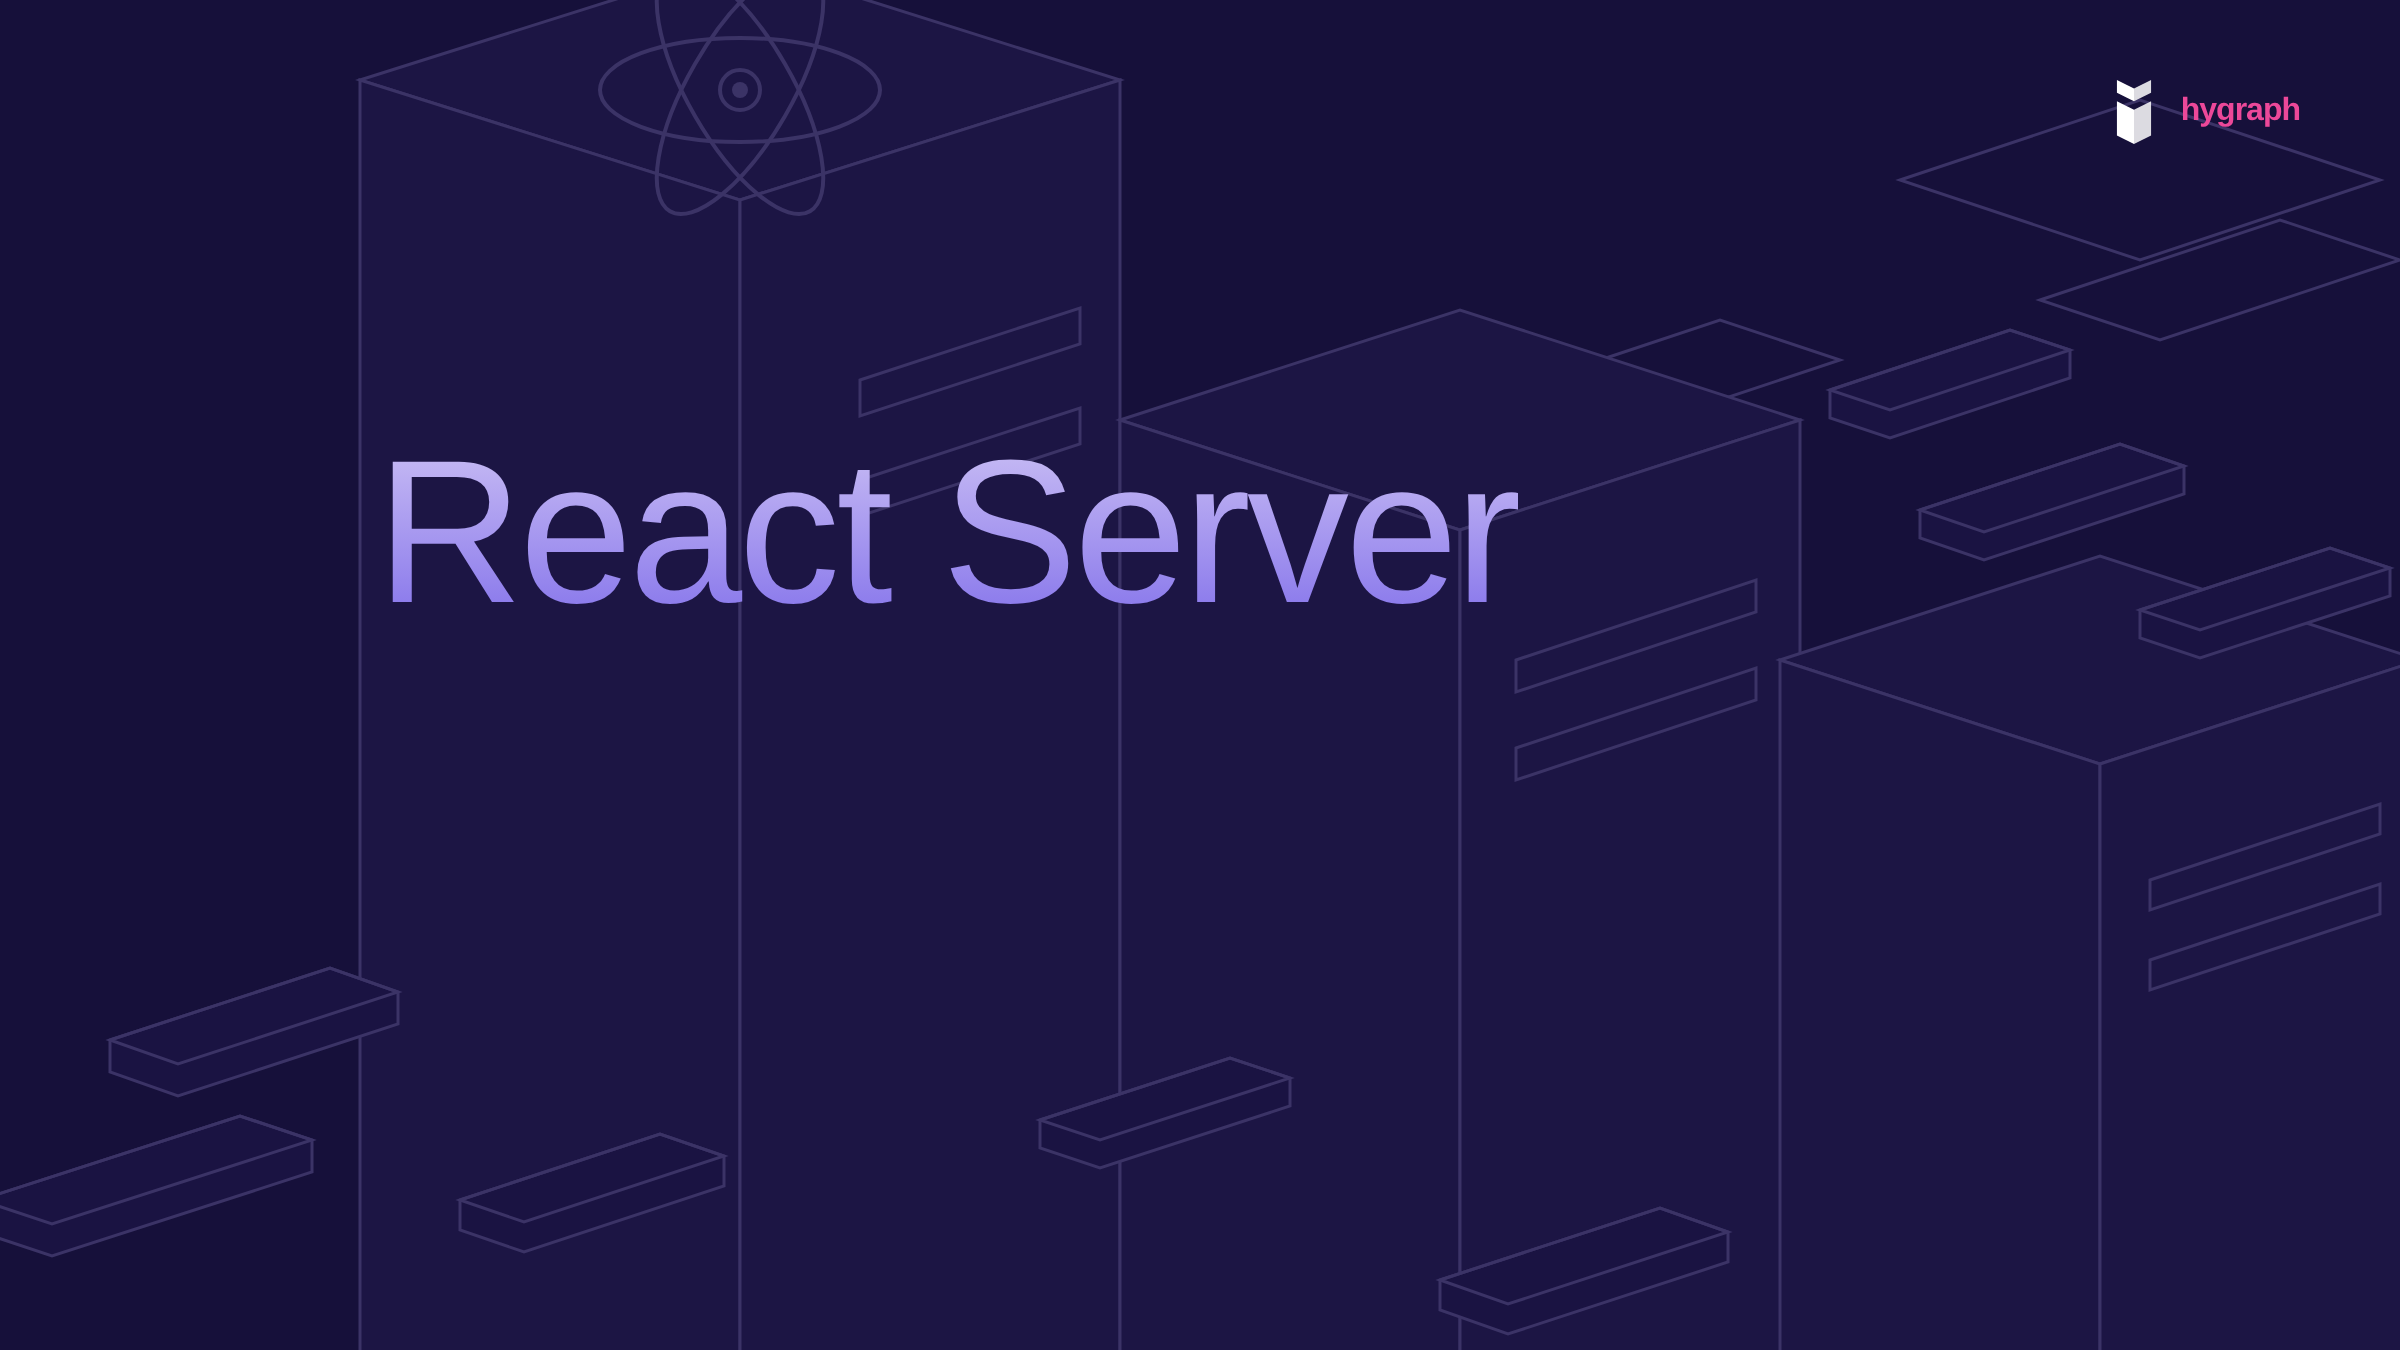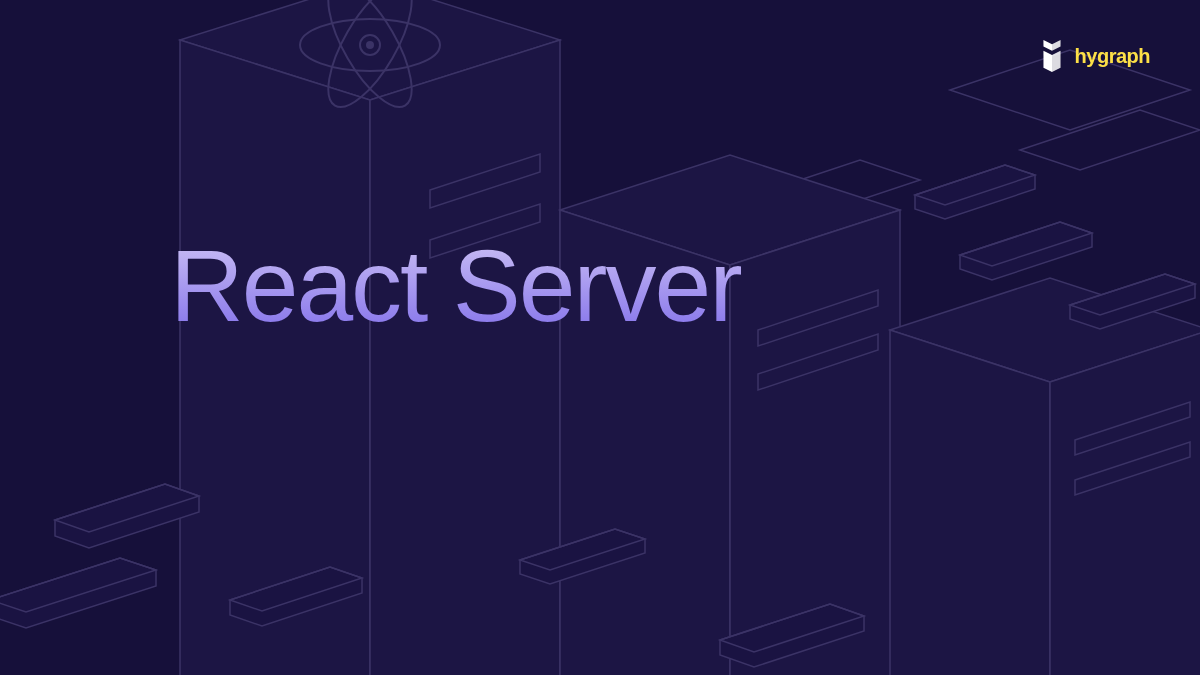--- a/index.html
+++ b/index.html
@@ -23,39 +23,38 @@
     display: flex;
     align-items: center;
     gap: 10px;
     z-index: 10;
   }
   .logo-mark {
     width: 26px;
     height: 32px;
   }
   .logo-text {
-    color: #fde047;
-    font-size: 20px;
+    color: #ec4899;
+    font-size: 16px;
     font-weight: 600;
     letter-spacing: -0.5px;
   }
   .headline {
     position: absolute;
-    left: 170px;
+    left: 188px;
     top: 210px;
     z-index: 5;
     font-size: 102px;
     line-height: 1.1;
     font-weight: 500;
     letter-spacing: -2px;
     background: linear-gradient(180deg, #d0c5f5 0%, #7f6dea 100%);
     -webkit-background-clip: text;
     background-clip: text;
     color: transparent;
-    margin-top: 20px;
   }
 </style>
 </head>
 <body>
 
 <svg class="bg-ill" viewBox="0 0 1200 675" preserveAspectRatio="xMidYMid slice">
   <defs>
     <style>
       .tower-face { fill: #1c1544; stroke: #3b3366; stroke-width: 1.5; }
       .tile { fill: #1a1342; stroke: #3b3366; stroke-width: 1.5; }

